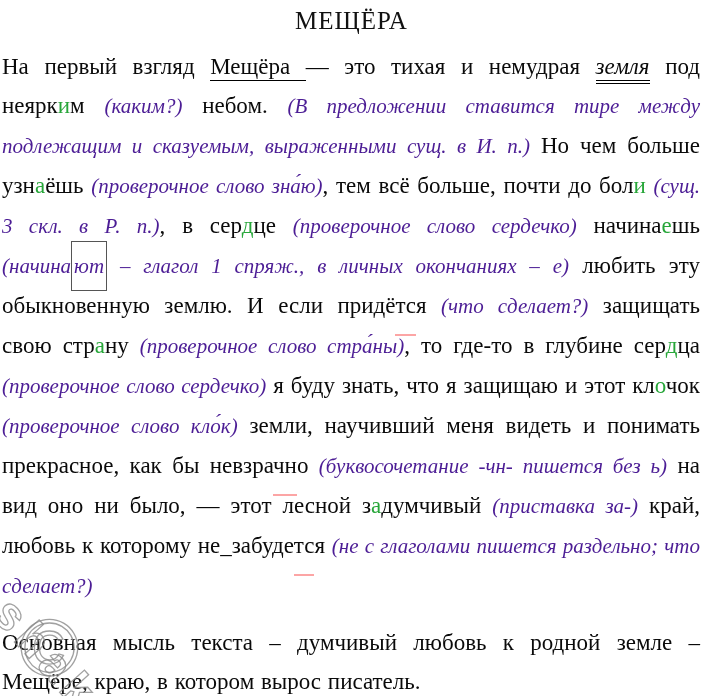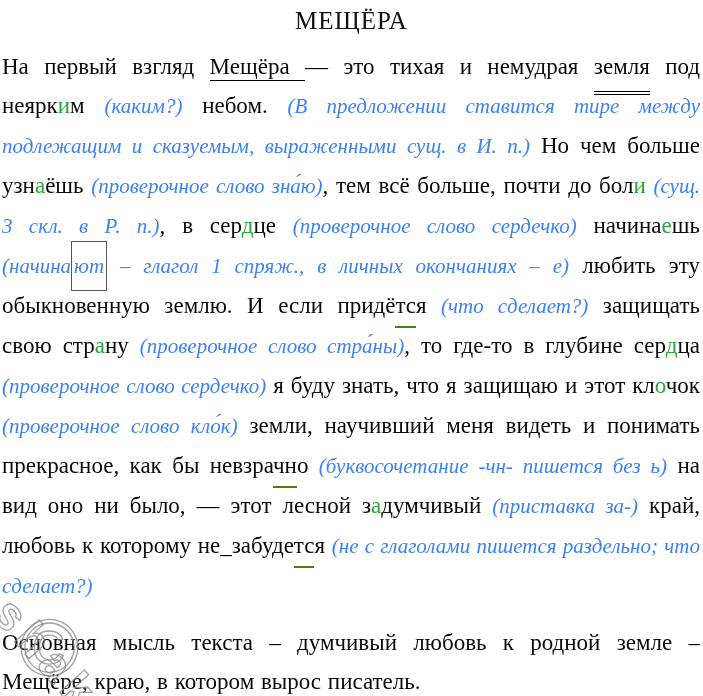--- a/index.html
+++ b/index.html
@@ -18,24 +18,24 @@
     font-size:23px; line-height:39px; text-align:justify;
     word-spacing:1px; color:#0a0a0a;
   }
   .para-analysis   { margin-top:12px; }
   .para-main-idea  { margin-top:17px; }
 
   
   .rn  { }
   .rg  { color:var(--green,#27a639); }
   .ru  { border-bottom:1.5px solid #000; padding-bottom:1px; }
-  .ruu { border-bottom:4px double #000; padding-bottom:12px; }
-  .ri, .rib, .rbox { font-style:italic; font-size:21px; color:#3b82f6; }
+  .ruu { border-bottom:4px double #000; padding-bottom:1px;font-style:italic; }
+  .ri, .rib, .rbox { font-style:italic; font-size:21px; color:#4c1d95; }
   .rib { font-weight:normal; }
-  .rul { border-bottom:2px solid #4d7c0f; padding-bottom:8px; }
+  .rul { border-bottom:2px solid #fca5a5; padding-bottom:16px; }
   .rbox { border:1.5px solid #555; padding:12px 2px; }
 
   
   .watermark-text {
     position:absolute; left:-16px; top:544px;
     transform:rotate(48deg); transform-origin:left top;
     font-family:"Liberation Sans", sans-serif;
     font-size:46px; font-weight:bold; letter-spacing:7px;
     color:rgba(255,255,255,0.05);
     -webkit-text-stroke:1.3px #8a8a8a;

